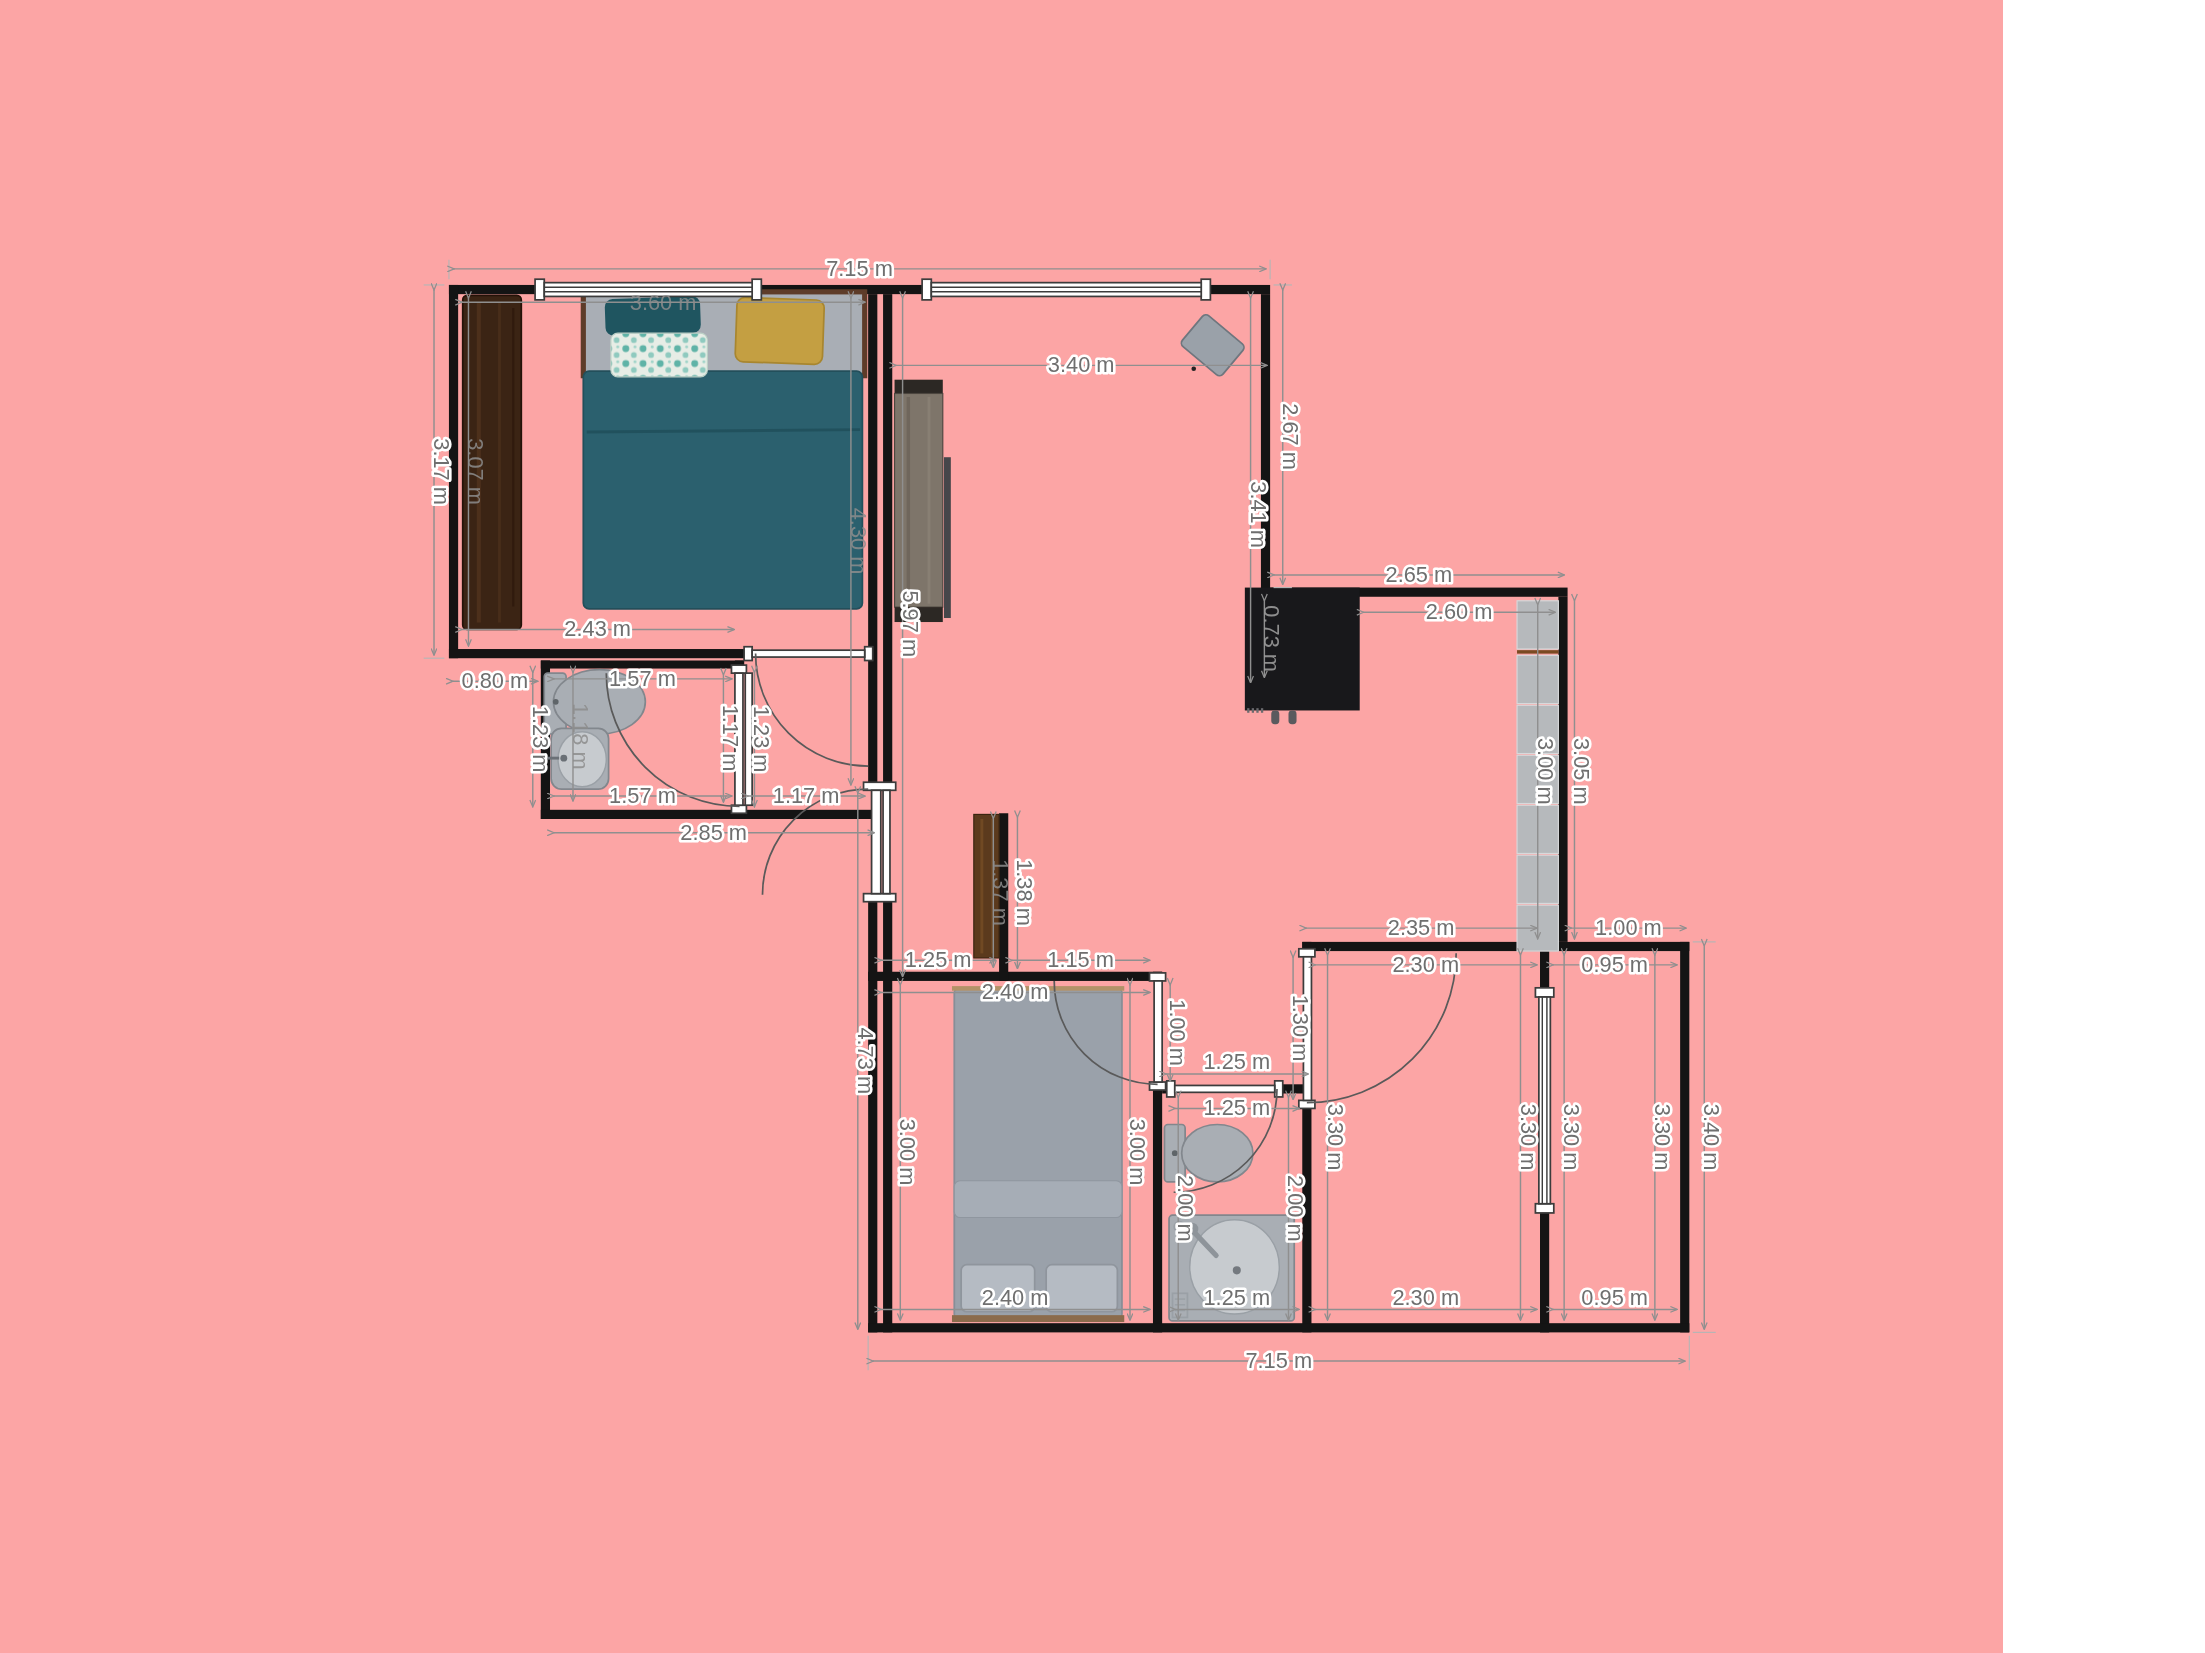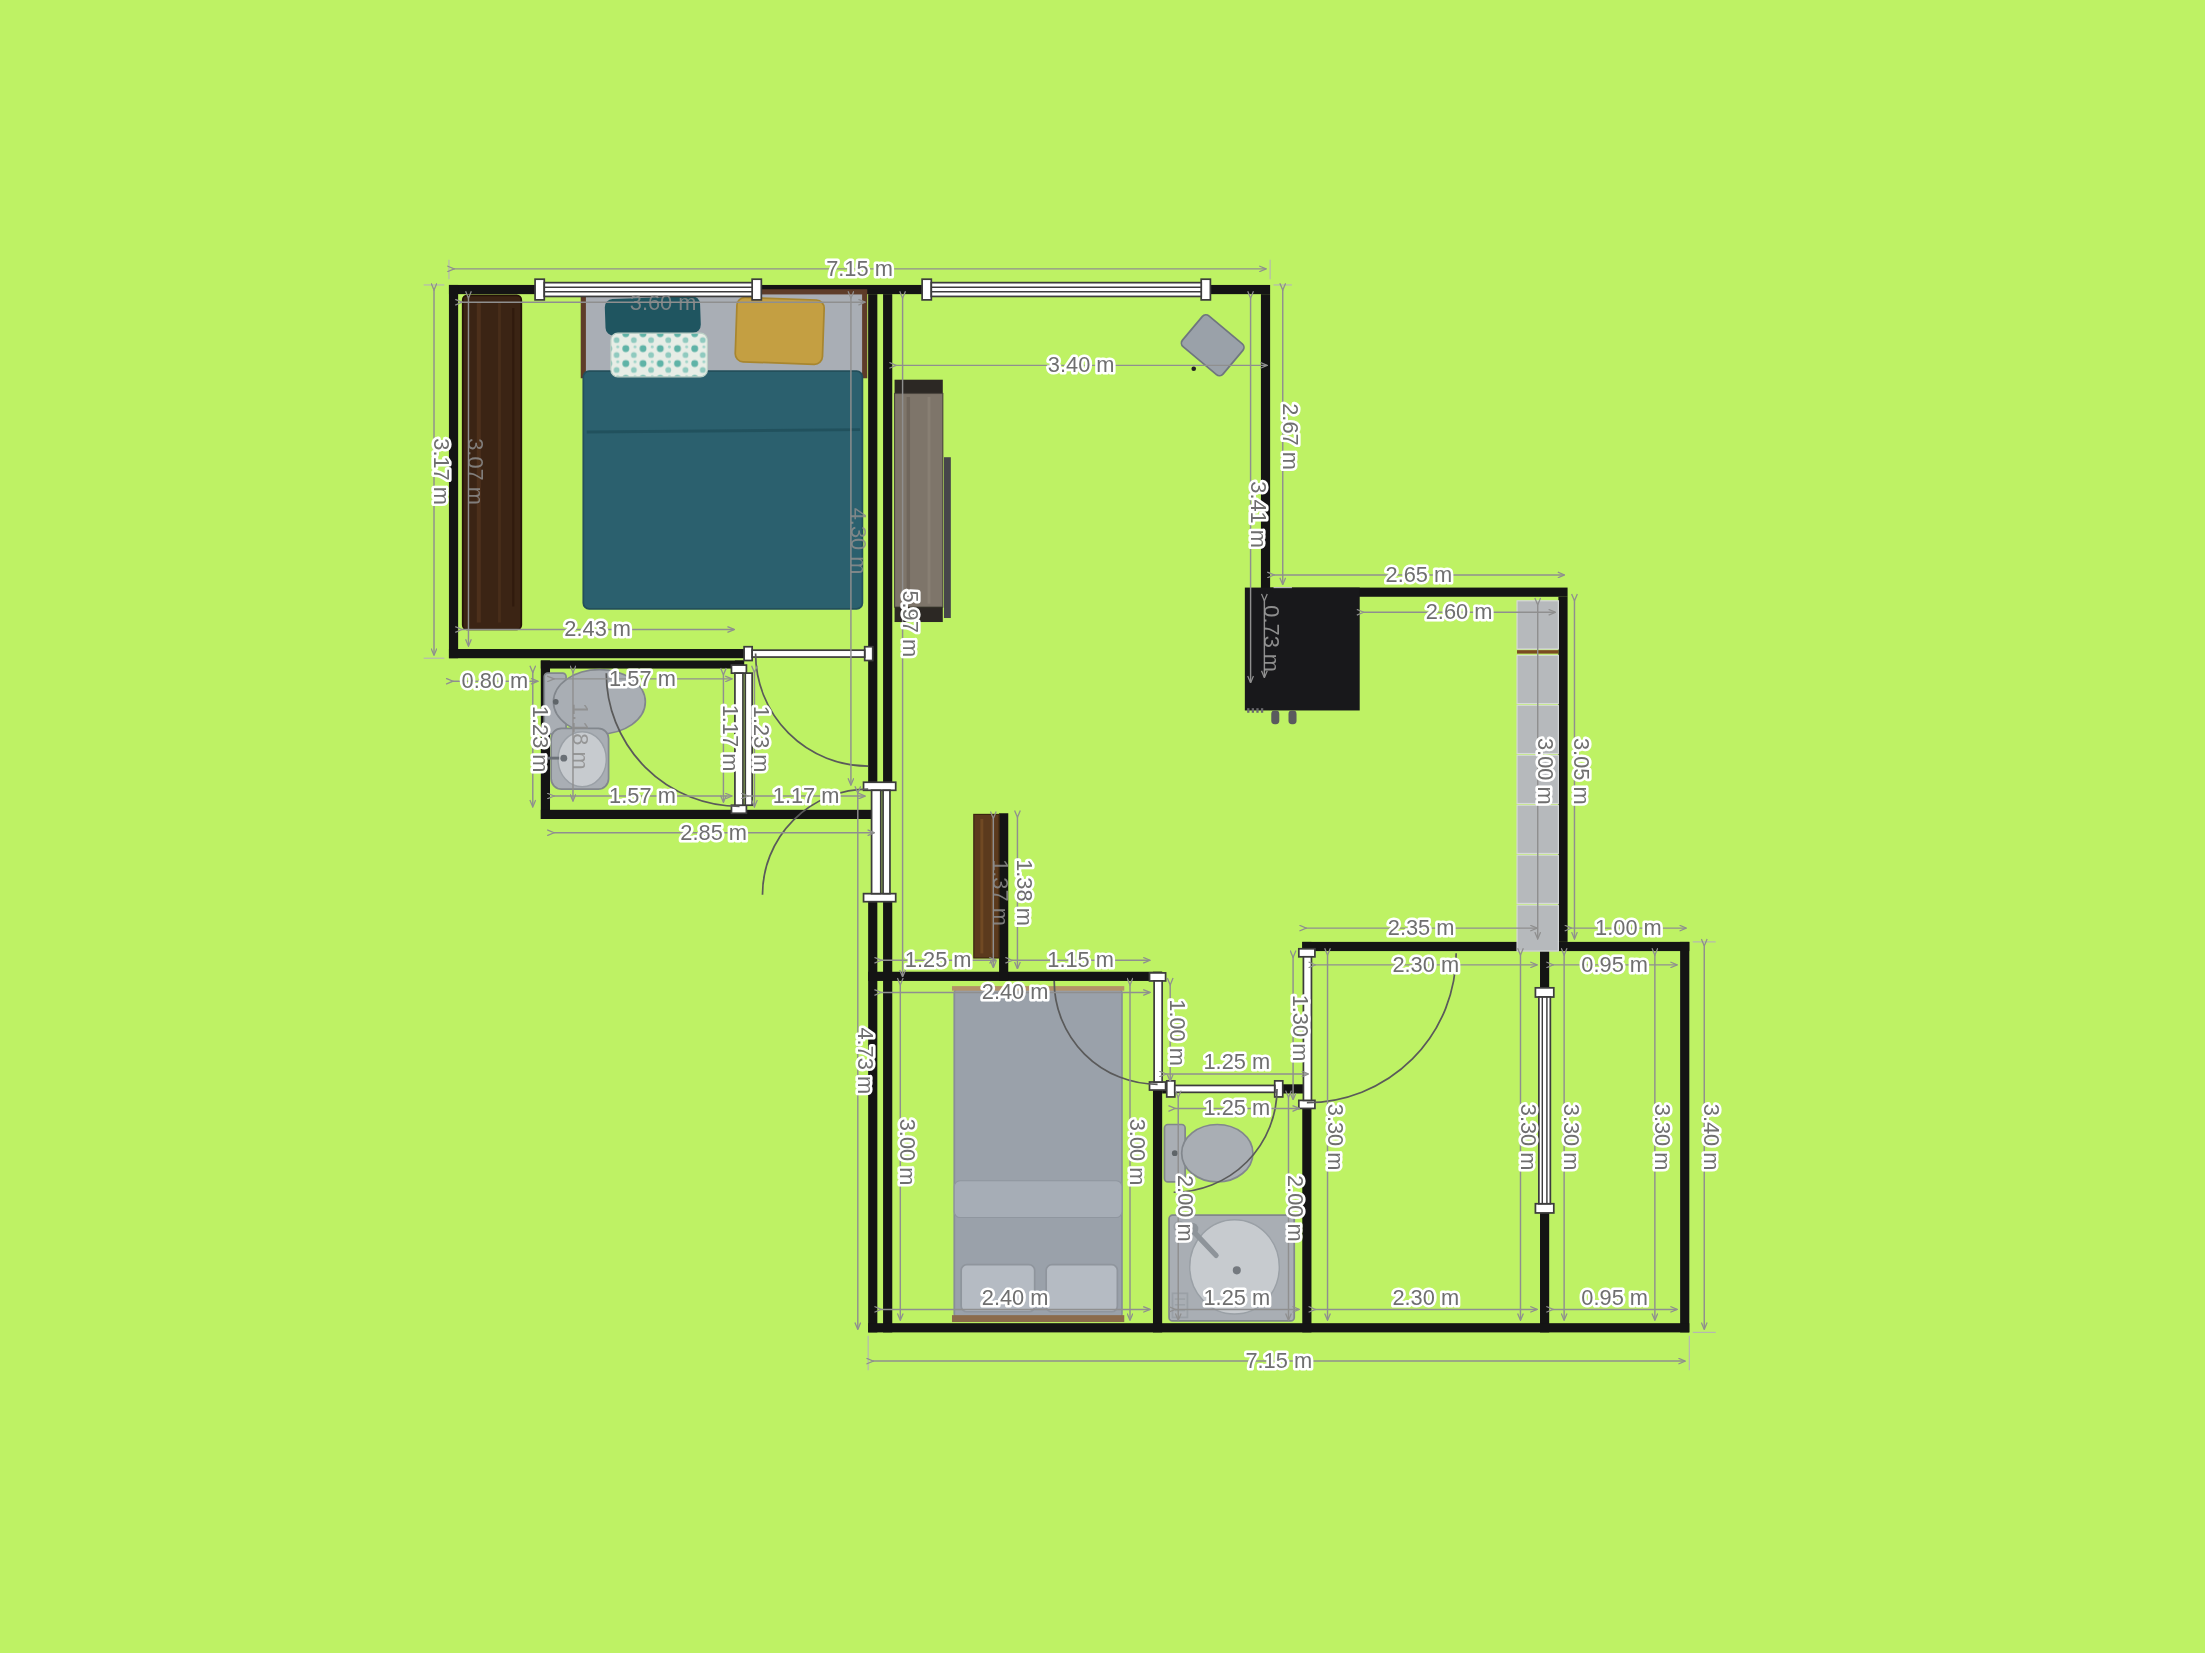--- a/index.html
+++ b/index.html
@@ -1,16 +1,16 @@
 <!DOCTYPE html>
 <html style="font-size:9.2px"><head>
 <meta charset="utf-8">
 <style>
   html,body{margin:0;padding:0;background:#fff;}
-  .canvas{position:relative;width:2205px;height:1653px;background:#bef264;overflow:hidden;font-family:"Liberation Sans",sans-serif;text-align:right;}
+  .canvas{position:relative;width:2003px;height:1653px;background:#fca5a5;overflow:hidden;font-family:"Liberation Sans",sans-serif;text-align:right;}
   svg{position:absolute;left:403px;top:239px;}
   .wall{fill:#141414;}
   .dimline{stroke:#8f8f8f;stroke-width:2.5;fill:none;}
   .extline{stroke:#b5b5b5;stroke-width:2;fill:none;}
   .dimtext{font-family:"Liberation Sans",sans-serif;font-size:38px;fill:#6f6f6f;text-anchor:middle;paint-order:stroke;stroke:#ffffff;stroke-width:9px;stroke-linejoin:round;}
   .dimfade{stroke:none;fill:#8d8d8d;opacity:.85;}
   .dimlight{stroke:none;fill:#9a9a9a;opacity:.9;}
   .arc{stroke:#5a5a5a;stroke-width:3;fill:none;}
   .frame{fill:#ffffff;stroke:#3c3c3c;stroke-width:3;}
   .winline{stroke:#3c3c3c;stroke-width:2.5;}

